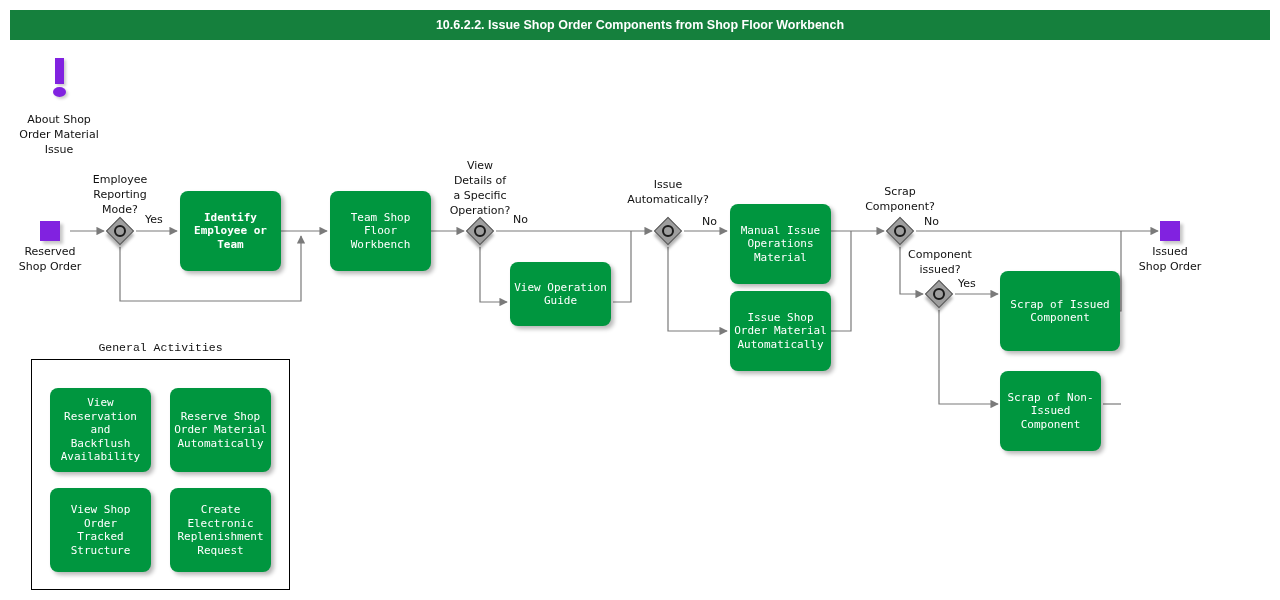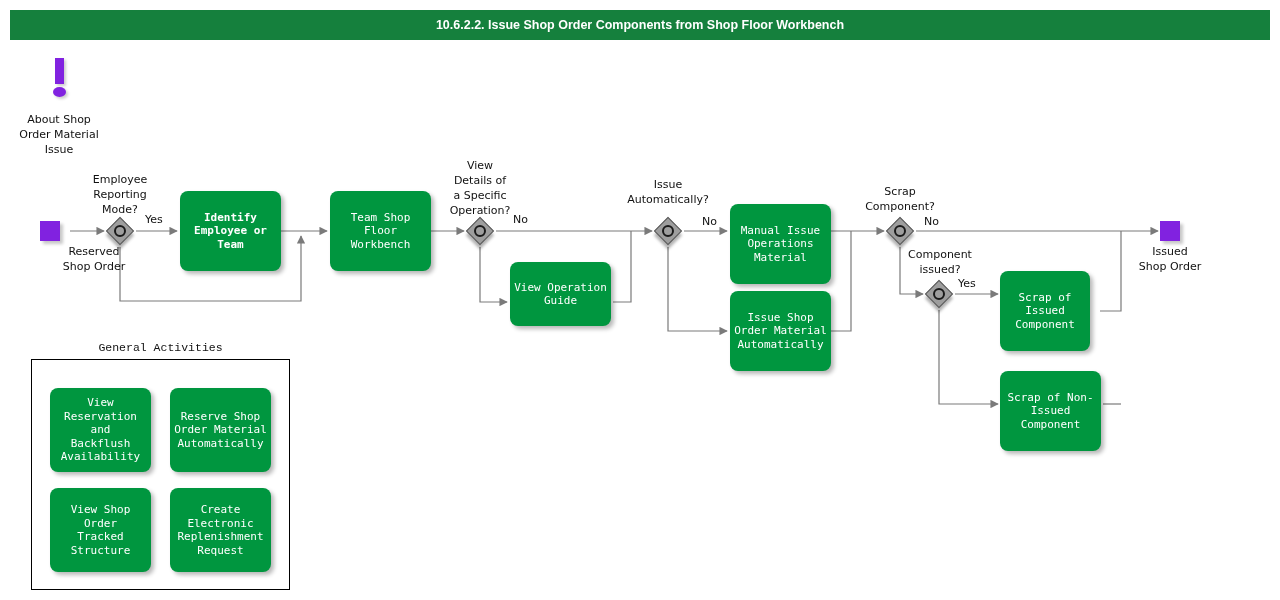--- a/index.html
+++ b/index.html
@@ -238,21 +238,21 @@
 
   <div class="note-icon" style="left:48px; top:58px; width:24px; height:40px;">
     <div class="bar"></div>
     <div class="dot"></div>
   </div>
   <div class="caption" style="left:-1px; top:112px; width:120px;">About Shop
 Order Material
 Issue</div>
 
   <div class="event-marker" style="left:40px; top:221px;"></div>
-  <div class="caption" style="left:0px; top:244px; width:100px;padding-left:44px;">Reserved
+  <div class="caption" style="left:0px; top:244px; width:100px;">Reserved
 Shop Order</div>
 
   <div class="gateway" style="left:106px; top:217px;">
     <div class="diamond"></div>
     <div class="ring"></div>
   </div>
   <div class="caption" style="left:70px; top:172px; width:100px;">Employee
 Reporting
 Mode?</div>
   <div class="edge-label" style="left:145px; top:213px;">Yes</div>
@@ -312,21 +312,21 @@
   <div class="edge-label" style="left:924px; top:215px;">No</div>
 
   <div class="gateway" style="left:925px; top:280px;">
     <div class="diamond"></div>
     <div class="ring"></div>
   </div>
   <div class="caption" style="left:890px; top:247px; width:100px;">Component
 issued?</div>
   <div class="edge-label" style="left:958px; top:277px;">Yes</div>
 
-  <div class="task" style="left:1000px; top:271px; width:90px; height:80px;">
+  <div class="task" style="left:1000px; top:271px; width:120px; height:80px;">
     <span class="task-label">Scrap of Issued
 Component</span>
   </div>
 
   <div class="task" style="left:1000px; top:371px; width:101px; height:80px;">
     <span class="task-label">Scrap of Non-
 Issued
 Component</span>
   </div>
 

